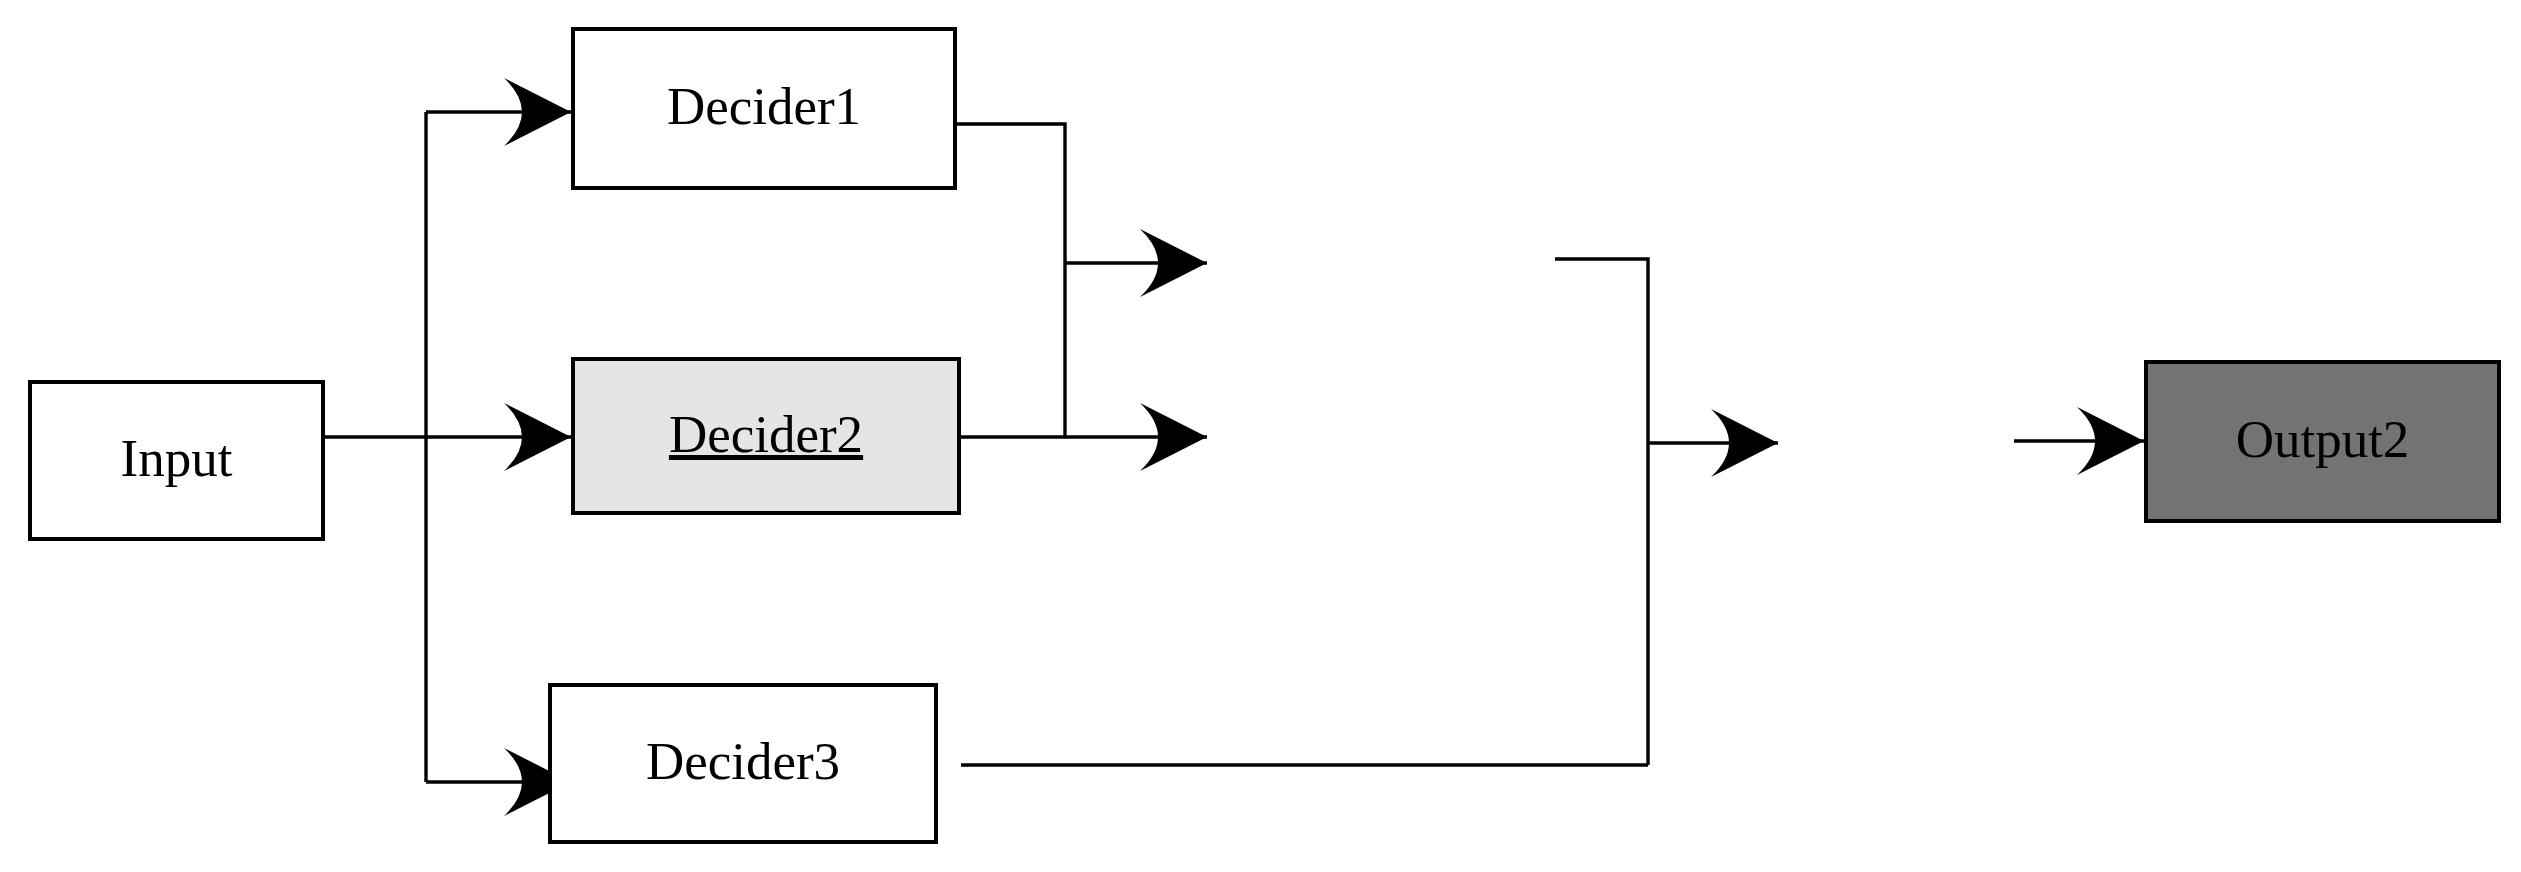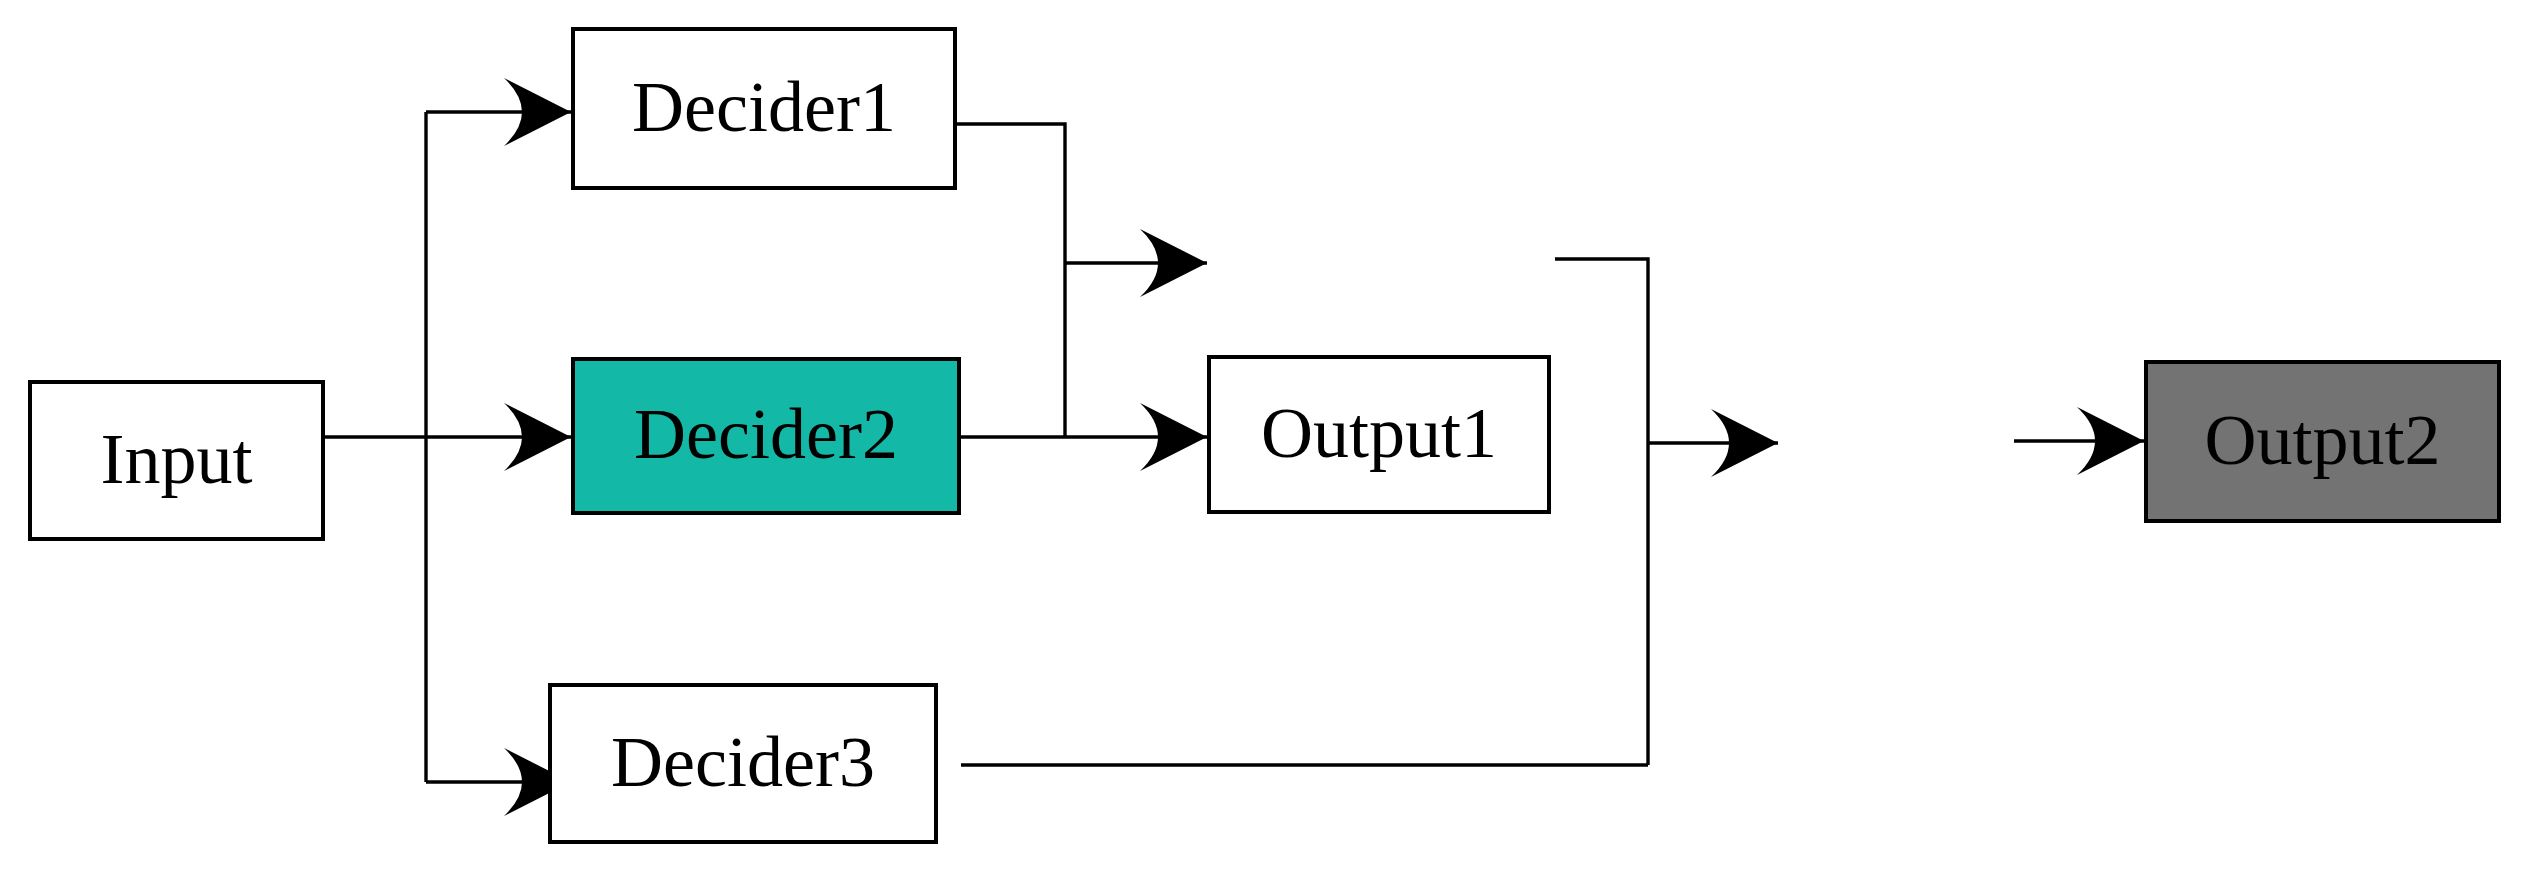--- a/index.html
+++ b/index.html
@@ -21,21 +21,21 @@
   .node {
     position: absolute;
     box-sizing: border-box;
     border: 4px solid #000000;
     background: #ffffff;
     display: flex;
     align-items: center;
     justify-content: center;
   }
   .node-label {
-    font-size: 72px;
+    font-size: 53px;
     line-height: 1;
     color: #000000;
     white-space: nowrap;
     transform: translateY(-2px);
   }
 </style>
 </head>
 <body>
 
 <div id="stage" style="width: 2521px; height: 872px; background: rgb(255, 255, 255);">
@@ -59,25 +59,22 @@
       <polyline points="2014,441 2144,441" fill="none" stroke="#000000" stroke-width="3.4"></polyline>
       <path d="M 2144 441 l -67 -34 q 36 34 0 68 Z" fill="#000000" stroke="none"></path>
     </svg>
 
 <div class="node" style="left: 28px; top: 352px; width: 297px; height: 161px; border-color: rgb(0, 0, 0); background: rgb(255, 255, 255); margin-top: 28px;">
       <span class="node-label" style="color: rgb(0, 0, 0);">Input</span>
     </div>
     <div class="node" style="left: 571px; top: 27px; width: 386px; height: 163px; border-color: rgb(0, 0, 0); background: rgb(255, 255, 255);">
       <span class="node-label" style="color: rgb(0, 0, 0);">Decider1</span>
     </div>
-    <div class="node" style="left: 571px; top: 357px; width: 390px; height: 158px; border-color: rgb(0, 0, 0); background: #14b8a6;">
+    <div class="node" style="left: 571px; top: 357px; width: 390px; height: 158px; border-color: rgb(0, 0, 0); background: #e5e5e5; text-decoration: underline;">
       <span class="node-label" style="color: rgb(0, 0, 0);">Decider2</span>
     </div>
     <div class="node" style="left: 548px; top: 683px; width: 390px; height: 161px; border-color: rgb(0, 0, 0); background: rgb(255, 255, 255);">
       <span class="node-label" style="color: rgb(0, 0, 0);">Decider3</span>
-    </div>
-    <div class="node" style="left: 1207px; top: 355px; width: 344px; height: 159px; border-color: rgb(0, 0, 0); background: rgb(255, 255, 255);">
-      <span class="node-label" style="color: rgb(0, 0, 0);">Output1</span>
     </div>
     <div class="node" style="left: 2144px; top: 360px; width: 357px; height: 163px; border-color: rgb(0, 0, 0); background: #737373;">
       <span class="node-label" style="color: rgb(0, 0, 0);">Output2</span>
     </div>
   </div>
 
 </body></html>

